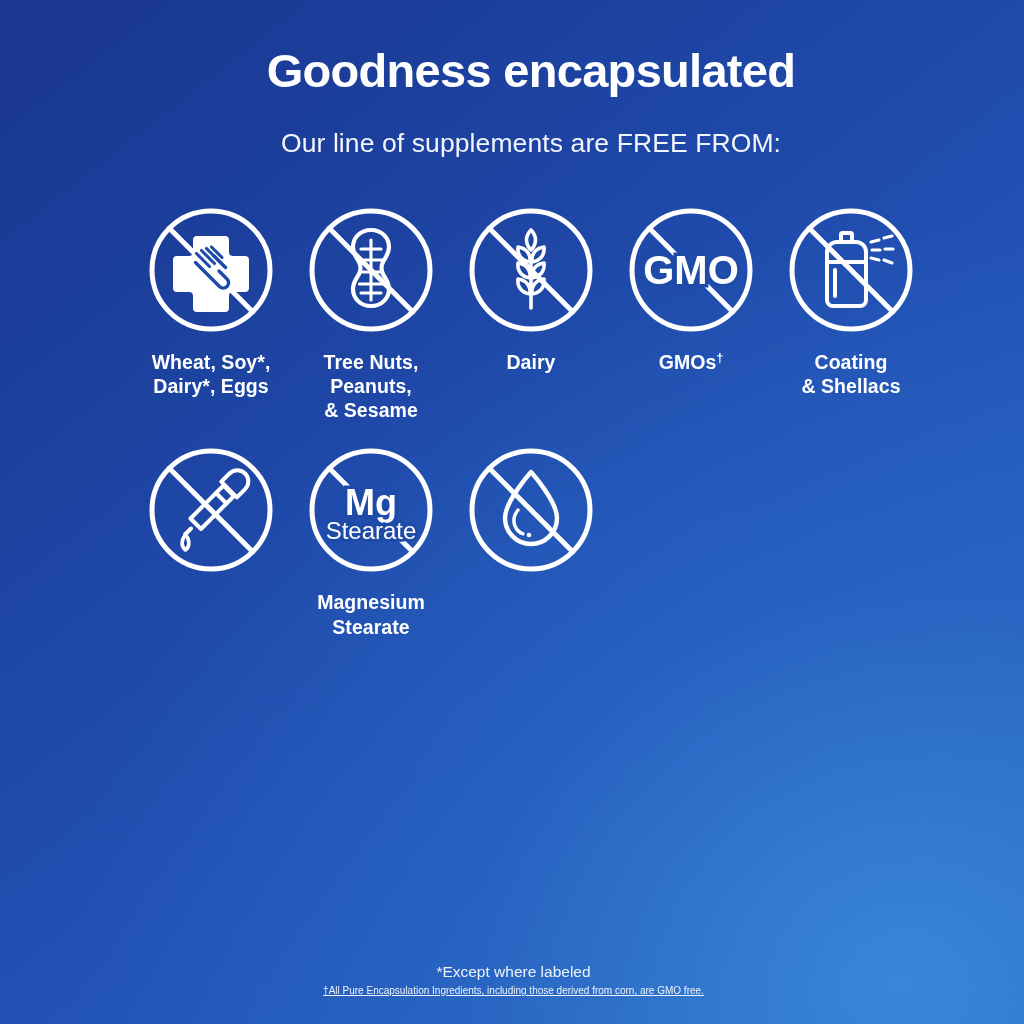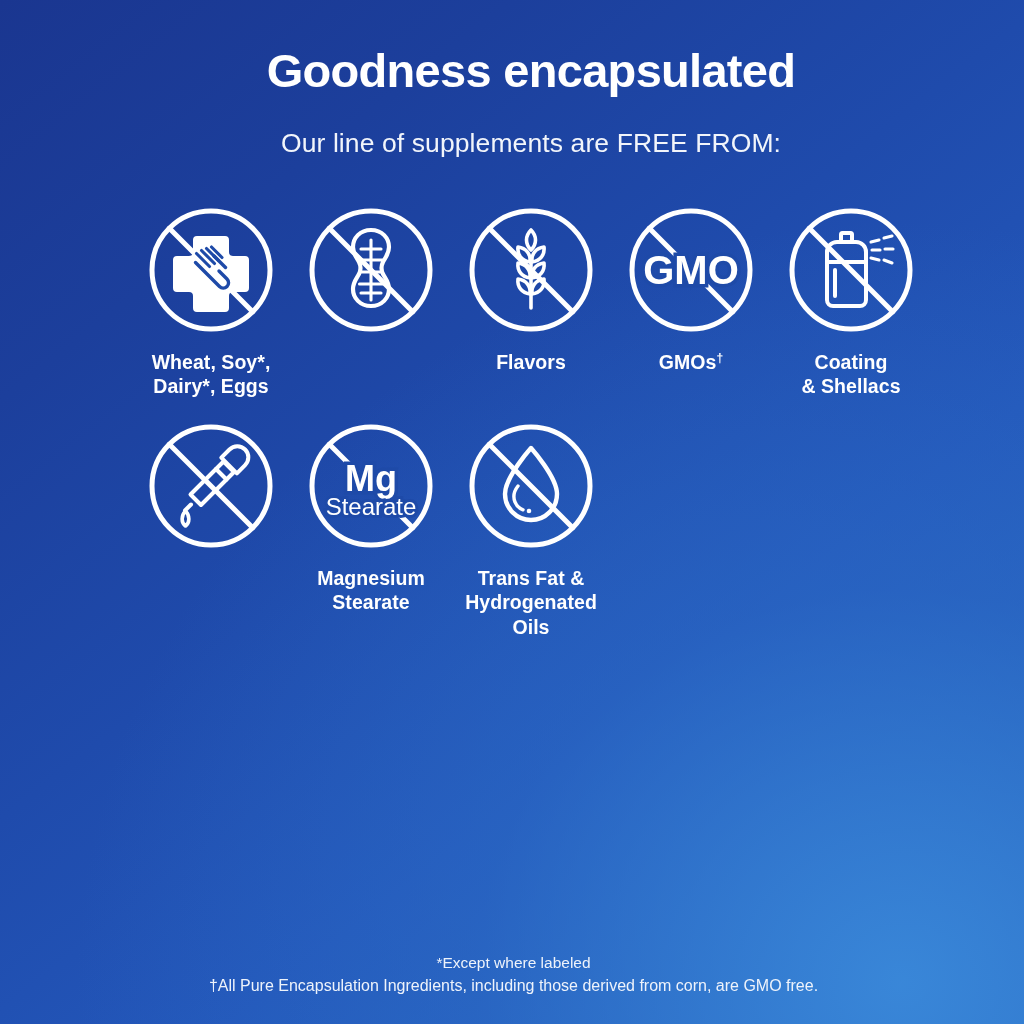--- a/index.html
+++ b/index.html
@@ -100,21 +100,22 @@
     text-align: center;
   }
   .footnote {
     font-size: 15.5px;
     font-weight: 400;
     line-height: 1.5;
     color: #eef3fb;
     margin: 0;
   }
   .footnote.second {
-    font-size: 16px;
+    font-size: 10px;
+    text-decoration: underline;
   }
 </style>
 </head>
 <body>
 
 <div id="poster">
 
   <div class="header">
     <h1 class="title">Goodness encapsulated</h1>
     <p class="subtitle">Our line of supplements are FREE FROM:</p>
@@ -157,38 +158,40 @@
                  c 0 -9 7 -17 18 -17 z" fill="none" stroke="#ffffff" stroke-width="4.2" stroke-linejoin="round"></path>
         <g stroke="#ffffff" stroke-width="3.1" stroke-linecap="round" fill="none">
           <line x1="70" y1="40" x2="70" y2="100"></line>
           <line x1="60" y1="49" x2="80" y2="49"></line>
           <line x1="58.5" y1="60" x2="81.5" y2="60"></line>
           <line x1="58.5" y1="72" x2="81.5" y2="72"></line>
           <line x1="58.5" y1="84" x2="81.5" y2="84"></line>
           <line x1="60" y1="93" x2="80" y2="93"></line>
         </g>
       </svg>
+      <div class="cell-label">Tree Nuts, Peanuts,
+&amp; Sesame</div>
     </div>
 
     <div class="cell">
       <svg class="badge" viewBox="0 0 140 140">
         <circle cx="70" cy="70" r="59" fill="none" stroke="#ffffff" stroke-width="5"></circle>
         <line x1="28.3" y1="28.3" x2="111.7" y2="111.7" stroke="#ffffff" stroke-width="5" stroke-linecap="round"></line>
         <g fill="none" stroke="#ffffff" stroke-width="3.6" stroke-linecap="round" stroke-linejoin="round">
           <line x1="70" y1="58" x2="70" y2="108"></line>
           <path d="M70 50 c -6 -6 -6 -14 0 -20 c 6 6 6 14 0 20 z"></path>
           <path d="M69 62 c -8 -1 -13 -7 -12 -15 c 8 1 13 7 12 15 z"></path>
           <path d="M71 62 c 8 -1 13 -7 12 -15 c -8 1 -13 7 -12 15 z"></path>
           <path d="M69 78 c -8 -1 -13 -7 -12 -15 c 8 1 13 7 12 15 z"></path>
           <path d="M71 78 c 8 -1 13 -7 12 -15 c -8 1 -13 7 -12 15 z"></path>
           <path d="M69 94 c -8 -1 -13 -7 -12 -15 c 8 1 13 7 12 15 z"></path>
           <path d="M71 94 c 8 -1 13 -7 12 -15 c -8 1 -13 7 -12 15 z"></path>
         </g>
       </svg>
-      <div class="cell-label">Flavors</div>
+      <div class="cell-label">Dairy</div>
     </div>
 
 
     <div class="cell">
       <svg class="badge" viewBox="0 0 140 140">
         <circle cx="70" cy="70" r="59" fill="none" stroke="#ffffff" stroke-width="5"></circle>
         <line x1="28.3" y1="28.3" x2="111.7" y2="111.7" stroke="#ffffff" stroke-width="5" stroke-linecap="round"></line>
         <text x="70" y="70" text-anchor="middle" dominant-baseline="central" font-family="Liberation Sans, sans-serif" font-size="40" font-weight="700" fill="#ffffff" stroke="#1e4aa8" stroke-width="7" paint-order="stroke">GMO</text>
       </svg>
       <div class="cell-label"><span>GMOs</span><sup>†</sup></div>
@@ -243,22 +246,20 @@
     </div>
 
     <div class="cell">
       <svg class="badge" viewBox="0 0 140 140">
         <circle cx="70" cy="70" r="59" fill="none" stroke="#ffffff" stroke-width="5"></circle>
         <line x1="28.3" y1="28.3" x2="111.7" y2="111.7" stroke="#ffffff" stroke-width="5" stroke-linecap="round"></line>
         <path d="M70 32 c 0 0 26 29 26 46 a26 26 0 0 1 -52 0 c 0 -17 26 -46 26 -46 z" fill="none" stroke="#ffffff" stroke-width="4.4" stroke-linejoin="round"></path>
         <path d="M57 70 c -4 5 -5 11 -3 16 c 1.6 4 4.6 6.6 8 7.8" fill="none" stroke="#ffffff" stroke-width="3.4" stroke-linecap="round"></path>
         <circle cx="68" cy="95" r="2.3" fill="#ffffff"></circle>
       </svg>
-      <div class="cell-label">Trans Fat &amp;
-Hydrogenated Oils</div>
     </div>
 
   </div>
 
   <div class="footnotes">
     <p class="footnote first">*Except where labeled</p>
     <p class="footnote second">†All Pure Encapsulation Ingredients, including those derived from corn, are GMO free.</p>
   </div>
 
 </div>

